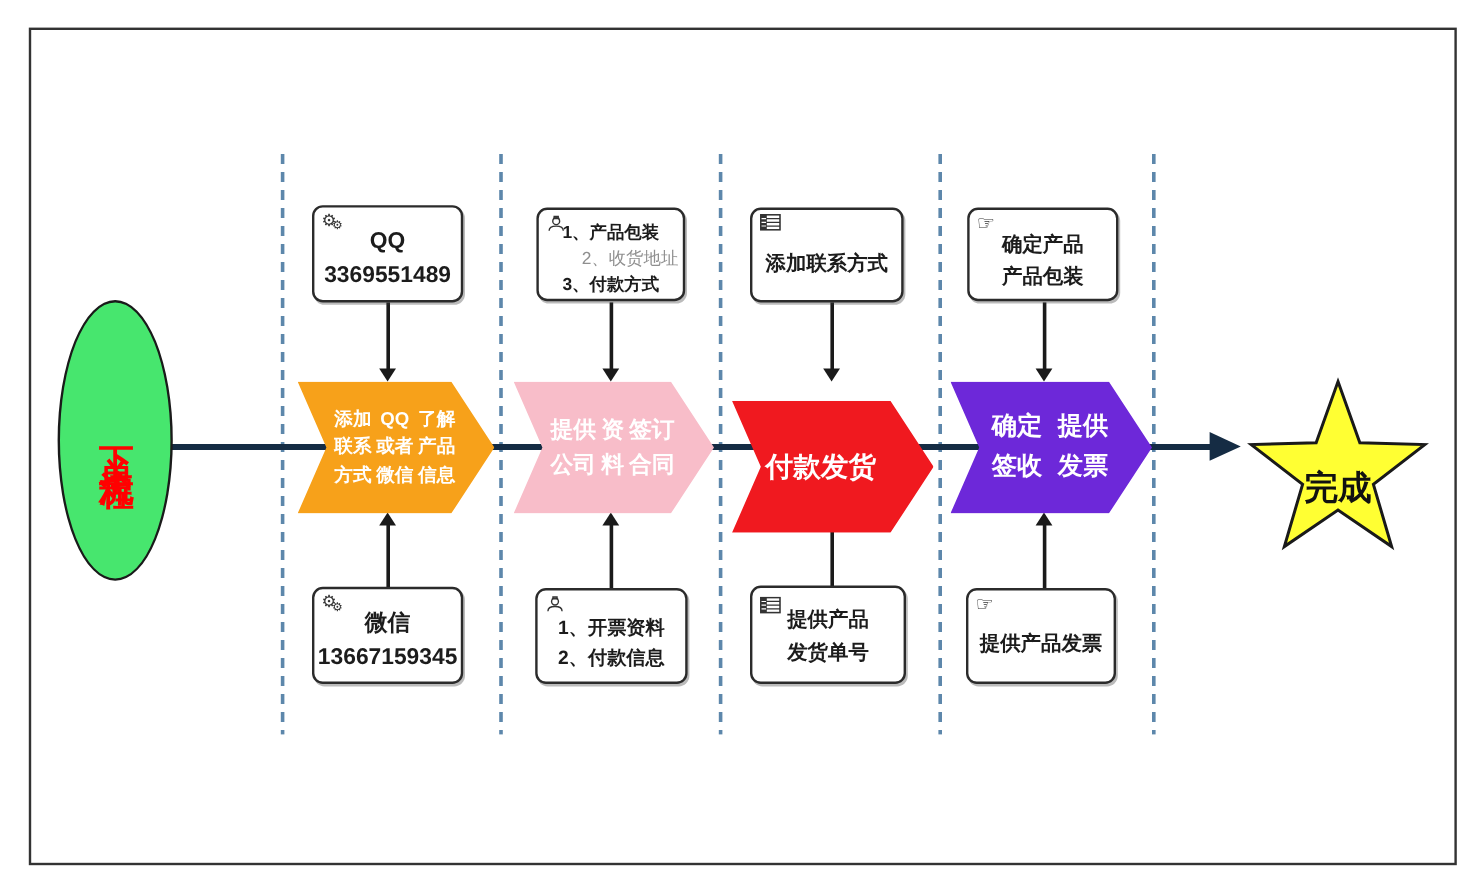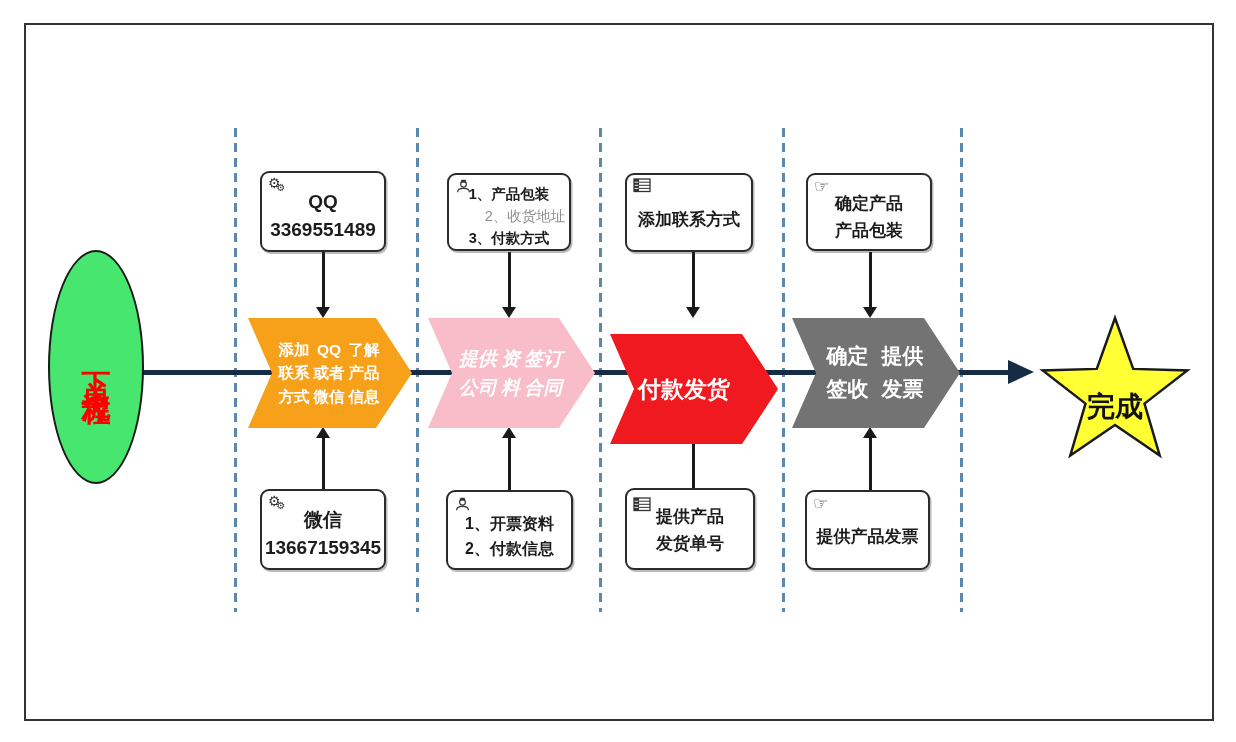--- a/index.html
+++ b/index.html
@@ -24,21 +24,21 @@
   .ellipse .vtitle{writing-mode:vertical-rl;text-orientation:upright;font-size:29px;font-weight:bold;
     letter-spacing:9px;line-height:1;}
 
   
   .chevron{position:absolute;top:318px;height:110px;z-index:2;display:flex;flex-direction:row;
     align-items:center;padding:0 30px 0 28px;box-sizing:border-box;
     clip-path:polygon(0 0,calc(100% - 36px) 0,100% 50%,calc(100% - 36px) 100%,0 100%,24px 50%);
     color:#fff;font-weight:bold;text-align:center;}
   .chevron span{display:block;}
   .c1{left:248px;width:164px;font-size:15.5px;line-height:1.5;}
-  .c2{left:428px;width:167px;font-size:19px;line-height:1.55;font-style:italic;}
+  .c2{left:428px;width:167px;font-size:19px;line-height:1.55;}
   .c3{left:610px;width:168px;font-size:23px;line-height:1.6;margin-top:16px;}
   .c4{left:792px;width:168px;font-size:21px;line-height:1.55;}
 
   
   .ibox{position:absolute;background:#fff;border:2px solid #2b2b2b;border-radius:9px;z-index:2;
     box-shadow:1.5px 2px 0 rgba(60,60,60,.35);display:flex;flex-direction:column;align-items:center;
     justify-content:center;text-align:center;font-weight:bold;color:#1c1c1c;box-sizing:border-box;}
   .ibox .icon{position:absolute;left:6px;top:3px;color:#333;}
   .ibox span{display:block;}
   .b1{left:260px;top:171px;width:126px;height:81px;font-size:19px;line-height:1.45;padding-top:8px;}
@@ -172,21 +172,21 @@
       </svg>
     </span>
     <span>提供产品</span>
     <span>发货单号</span>
   </div>
   <div class="vline vtop x3"></div>
   <div class="ah ah-down x3h"></div>
   <div class="vline vbot x3"></div>
   <div class="ah ah-up x3h"></div>
 
-  <div class="chevron c4" style="background: #737373;">
+  <div class="chevron c4" style="background: #6d28d9;">
     <span>确定签收</span>
     <span>提供发票</span>
   </div>
   <div class="ibox b7">
     <span class="icon handpt">☞</span>
     <span>确定产品</span>
     <span>产品包装</span>
   </div>
   <div class="ibox b8">
     <span class="icon handpt">☞</span>

